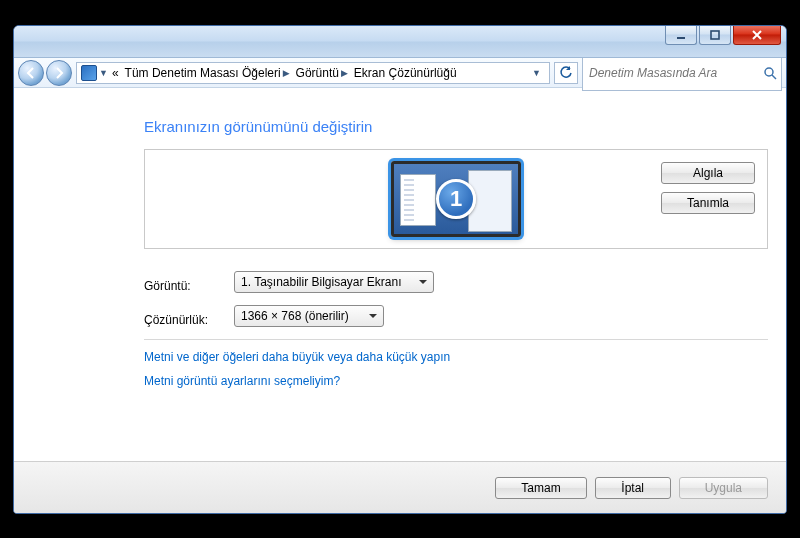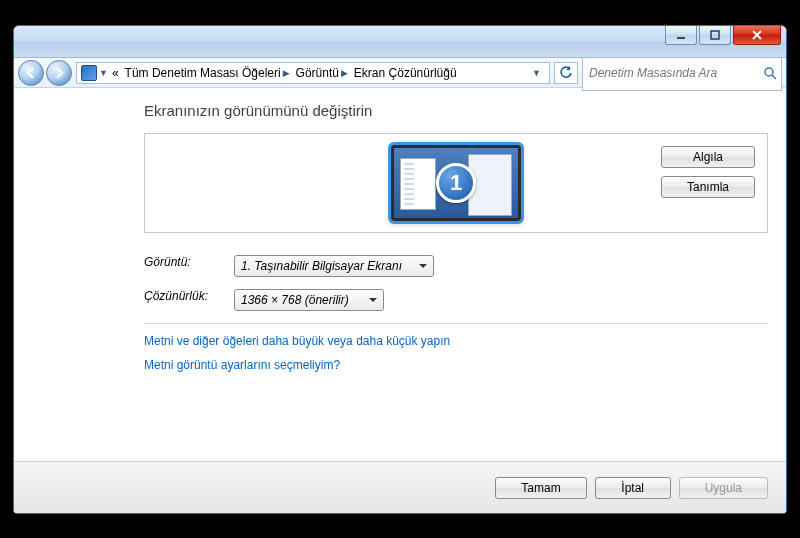--- a/index.html
+++ b/index.html
@@ -75,21 +75,21 @@
   }
   .search {
     width:200px; height:37px; background:#fff; border:1px solid #a9bdd5;
     display:flex; align-items:center; padding:0 4px; color:#7d7d7d; font-style:italic;
   }
   .search input { border:none; outline:none; flex:1; font-style:italic; color:#7d7d7d; font-family:inherit; font-size:12px; background:transparent; }
   .search-icon { width:14px; height:14px; color:#3c72ab; }
 
   
   .content { position:absolute; left:0; right:0; top:62px; bottom:44px; overflow:auto; padding:14px 18px 0 130px; }
-  h1 { color:#404040; font-weight:400; font-size:15px; margin:0 0 14px 0; }
+  h1 { color:#3b82f6; font-weight:400; font-size:15px; margin:16px 0 14px 0; }
 
   .preview-box {
     border:1px solid #c9c9c9; background:#fff;
     height:100px; position:relative; margin-bottom:22px;
     display:flex; align-items:center; justify-content:center;
   }
   .monitor {
     width:130px; height:76px;
     background:linear-gradient(#4f7fbf,#2a5a9b);
     border:3px solid #2b2b2b; border-radius:3px;
@@ -110,21 +110,21 @@
   .side-btns { position:absolute; right:12px; top:12px; display:flex; flex-direction:column; gap:8px; }
   .win-btn {
     min-width:76px; height:22px; padding:0 25px;
     background:linear-gradient(#fdfdfd,#ececec 48%,#e0e0e0 52%,#f1f1f1);
     border:1px solid #8a8a8a; border-radius:3px;
     font-family:inherit; font-size:12px; cursor:default;
     display:inline-flex; align-items:center; justify-content:center;
   }
   .win-btn.disabled { color:#9a9a9a; border-color:#bcbcbc; }
 
-  .form-row { display:flex; align-items:flex-start; margin-bottom:12px;font-style:italic; }
+  .form-row { display:flex; align-items:flex-end; margin-bottom:12px; }
   .form-row label { width:90px; color:#000; }
   .combo {
     height:22px; min-width:130px; padding:0 20px 0 6px;
     background:linear-gradient(#fdfdfd,#eaeaea);
     border:1px solid #8a8a8a; border-radius:3px;
     position:relative; display:inline-flex; align-items:center; font-family:inherit; font-size:12px;
   }
   .combo::after {
     content:""; position:absolute; right:6px; top:50%; margin-top:-2px;
     border:4px solid transparent; border-top-color:#333;

